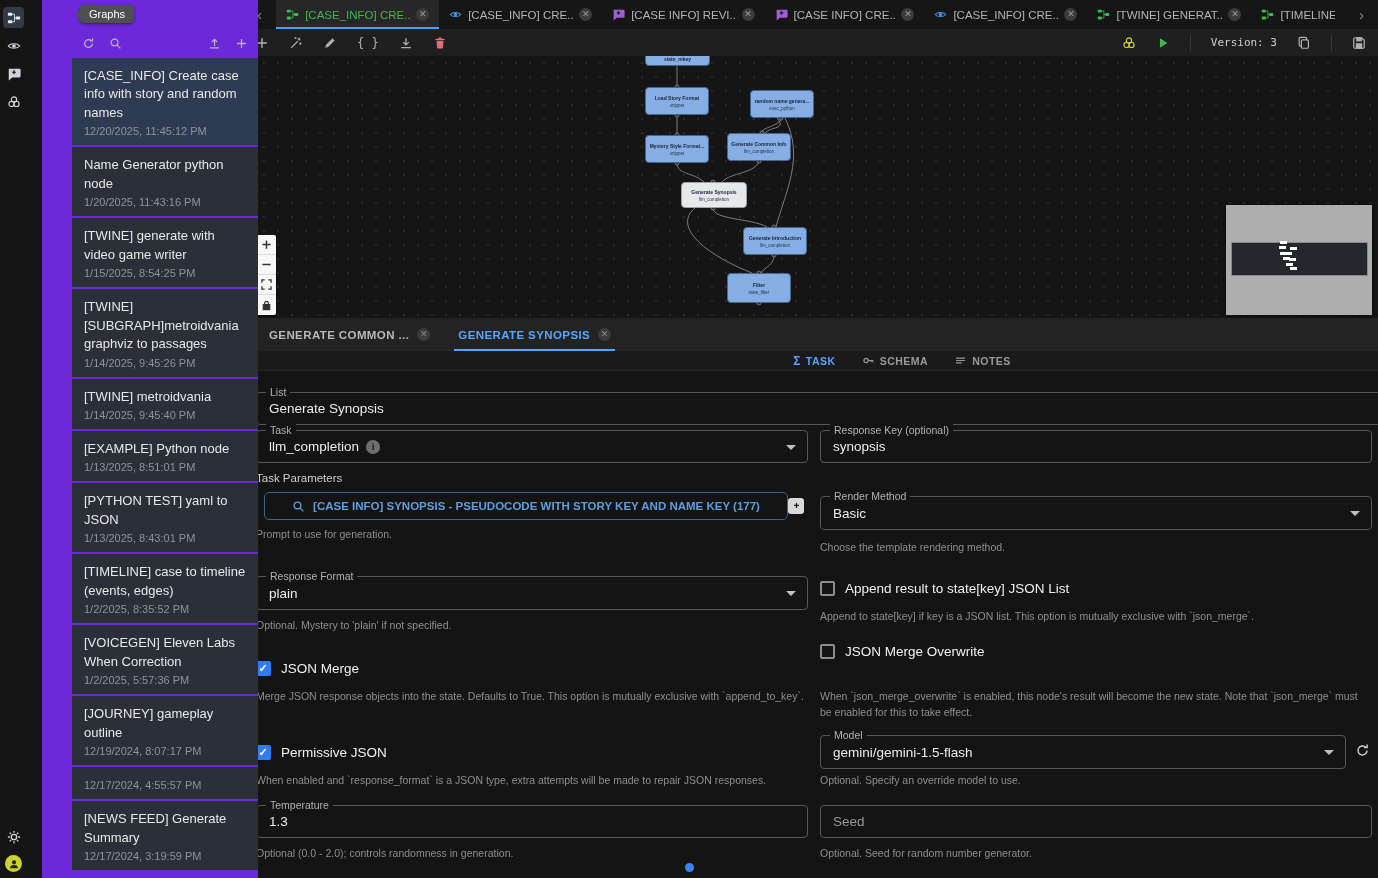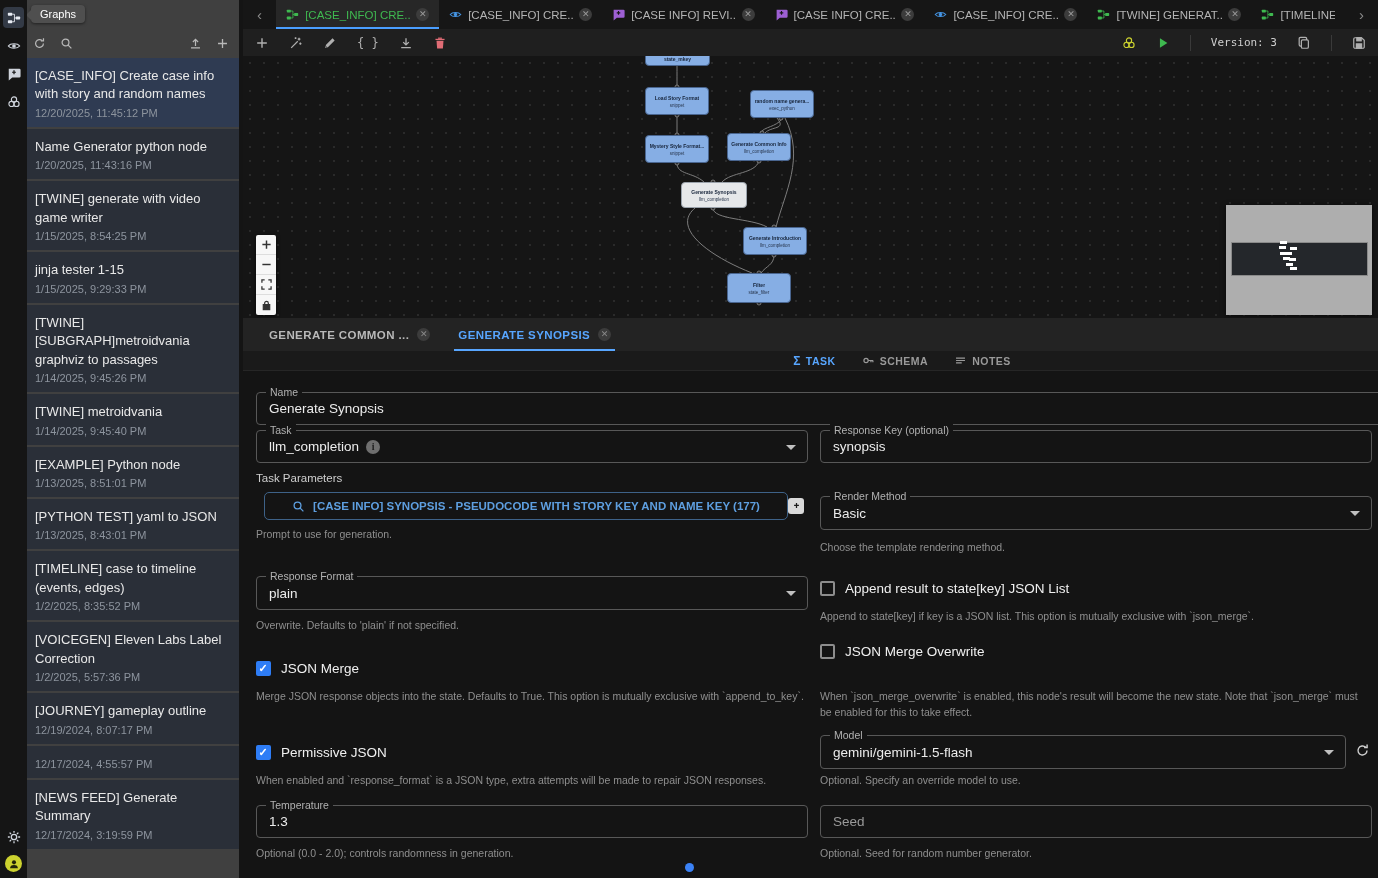--- a/index.html
+++ b/index.html
@@ -10,21 +10,21 @@
   
   .rail { position:absolute; left:0; top:0; width:27px; height:100%; background:#151515; z-index:30; }
   .rail .ric { width:21px; height:21px; margin:7px auto 0; border-radius:4px; display:flex; align-items:center; justify-content:center; color:#cfd4dc; cursor:pointer; }
   .rail .ric.active { background:#333a46; color:#e8ecf4; }
   .rail .ric svg { width:14px; height:14px; }
   .rail-bottom { position:absolute; bottom:6px; left:0; width:27px; }
   .avatar { width:17px; height:17px; margin:8px auto 0; border-radius:50%; background:#ccd22f; display:flex; align-items:center; justify-content:center; }
   .avatar svg { width:12px; height:12px; }
 
   
-  .sidebar { position:absolute; left:23px; top:0; width:216px; height:100%; background:#404040; z-index:20; overflow:hidden; }
+  .sidebar { position:absolute; left:42px; top:0; width:216px; height:100%; background:#6d28d9; z-index:20; overflow:hidden;padding-left:30px; }
   .sb-head { position:relative; height:30px; }
   .sb-title { position:absolute; left:14px; top:7px; font-size:14px; color:#c9c9c9; }
   .tooltip { position:absolute; left:8px; top:5px; background:#4f4f4f; color:#fff; font-size:11px;
              padding:3px 9px; border-radius:4px; box-shadow:0 1px 3px rgba(0,0,0,.5); }
   .tooltip:before { content:""; position:absolute; left:-5px; top:5px; border:5px solid transparent; border-right-color:#4f4f4f; border-left:0; }
   .sb-tools { height:26px; display:flex; align-items:center; padding:0 10px; gap:14px; color:#b8b8b8; }
   .sb-tools .spacer { flex:1; }
   .sb-tools svg { width:13px; height:13px; cursor:pointer; }
   .sb-list { padding:2px 0 0 0; display:flex; flex-direction:column; gap:2px; }
   .sb-item { background:#2a2f38; padding:9px 12px 8px; cursor:pointer; }
@@ -200,45 +200,41 @@
         </div>
       <div class="sb-item">
           <div class="t">Name Generator python node</div>
           <div class="d">1/20/2025, 11:43:16 PM</div>
         </div>
       <div class="sb-item">
           <div class="t">[TWINE] generate with video game writer</div>
           <div class="d">1/15/2025, 8:54:25 PM</div>
         </div>
       <div class="sb-item">
-          <div class="t">jinja tester 1-15</div>
-          <div class="d">1/15/2025, 9:29:33 PM</div>
-        </div>
-      <div class="sb-item">
           <div class="t">[TWINE][SUBGRAPH]metroidvania graphviz to passages</div>
           <div class="d">1/14/2025, 9:45:26 PM</div>
         </div>
       <div class="sb-item">
           <div class="t">[TWINE] metroidvania</div>
           <div class="d">1/14/2025, 9:45:40 PM</div>
         </div>
       <div class="sb-item">
           <div class="t">[EXAMPLE] Python node</div>
           <div class="d">1/13/2025, 8:51:01 PM</div>
         </div>
       <div class="sb-item">
           <div class="t">[PYTHON TEST] yaml to JSON</div>
           <div class="d">1/13/2025, 8:43:01 PM</div>
         </div>
       <div class="sb-item">
           <div class="t">[TIMELINE] case to timeline (events, edges)</div>
           <div class="d">1/2/2025, 8:35:52 PM</div>
         </div>
       <div class="sb-item">
-          <div class="t">[VOICEGEN] Eleven Labs Label Correction</div>
+          <div class="t">[VOICEGEN] Eleven Labs When Correction</div>
           <div class="d">1/2/2025, 5:57:36 PM</div>
         </div>
       <div class="sb-item">
           <div class="t">[JOURNEY] gameplay outline</div>
           <div class="d">12/19/2024, 8:07:17 PM</div>
         </div>
       <div class="sb-item">
           <div class="d">12/17/2024, 4:55:57 PM</div>
         </div>
       <div class="sb-item">
@@ -486,21 +482,21 @@
           <svg viewBox="0 0 16 16" fill="none" stroke="currentColor" stroke-width="1.5">
               <path d="M2.5 5 h11 M2.5 8 h11 M2.5 11 h7"></path>
             </svg>
           <span>NOTES</span>
         </div>
       </div>
 
       <div class="form">
 
         <div class="fld" style="left:13px;top:8px;right:6px">
-          <span class="lbl">Name</span>
+          <span class="lbl">List</span>
           <input value="Generate Synopsis" style="">
         </div>
 
         <div class="fld select" style="left:13px;top:46px;width:552px">
           <span class="lbl">Task</span>
           <div class="val">
               <span>llm_completion</span>
             <span class="info">i</span>
             </div>
           <span class="arrow"></span>
@@ -531,21 +527,21 @@
           <div class="val">Basic</div>
           <span class="arrow"></span>
         </div>
         <div class="helper" style="left:577px;top:155px">Choose the template rendering method.</div>
 
         <div class="fld select" style="left:13px;top:192px;width:552px;height:34px">
           <span class="lbl">Response Format</span>
           <div class="val">plain</div>
           <span class="arrow"></span>
         </div>
-        <div class="helper" style="left:13px;top:233px">Overwrite. Defaults to 'plain' if not specified.</div>
+        <div class="helper" style="left:13px;top:233px">Optional. Mystery to 'plain' if not specified.</div>
 
         <div class="cbrow" style="left:577px;top:197px">
           <span class="cb"></span>
           <span class="lbl">Append result to state[key] JSON List</span>
         </div>
         <div class="helper" style="left:577px;top:224px;width:552px">Append to state[key] if key is a JSON list. This option is mutually exclusive with `json_merge`.</div>
 
         <div class="cbrow" style="left:13px;top:277px">
           <span class="cb on"></span>
           <span class="lbl">JSON Merge</span>

